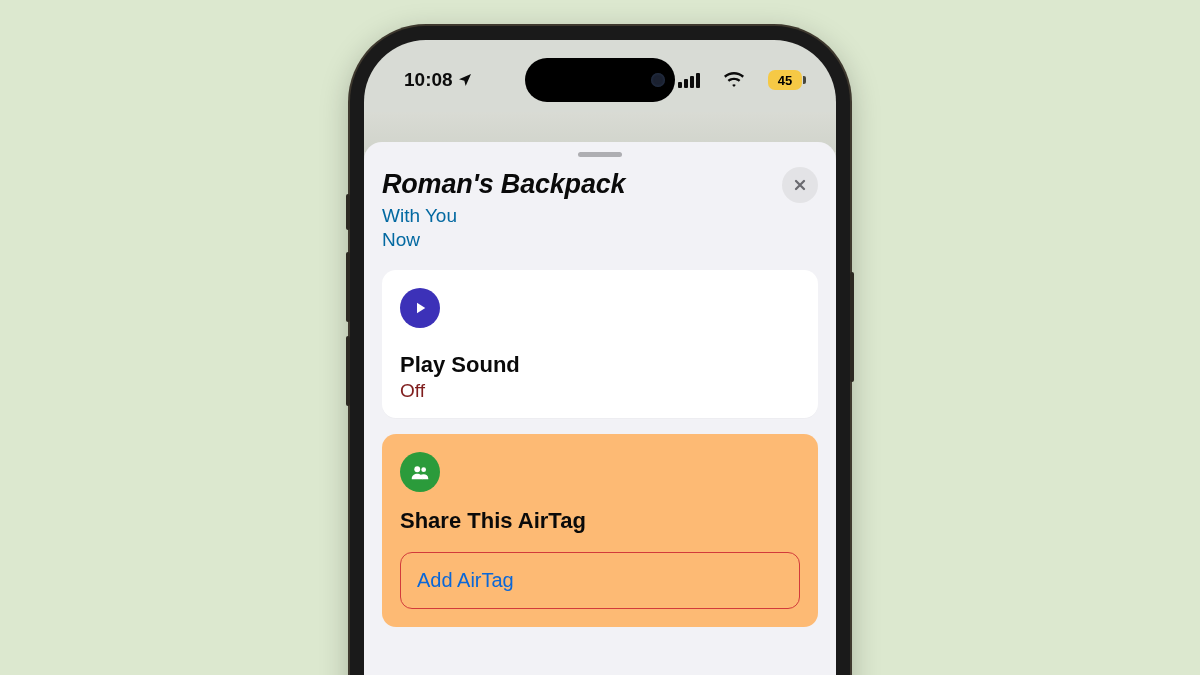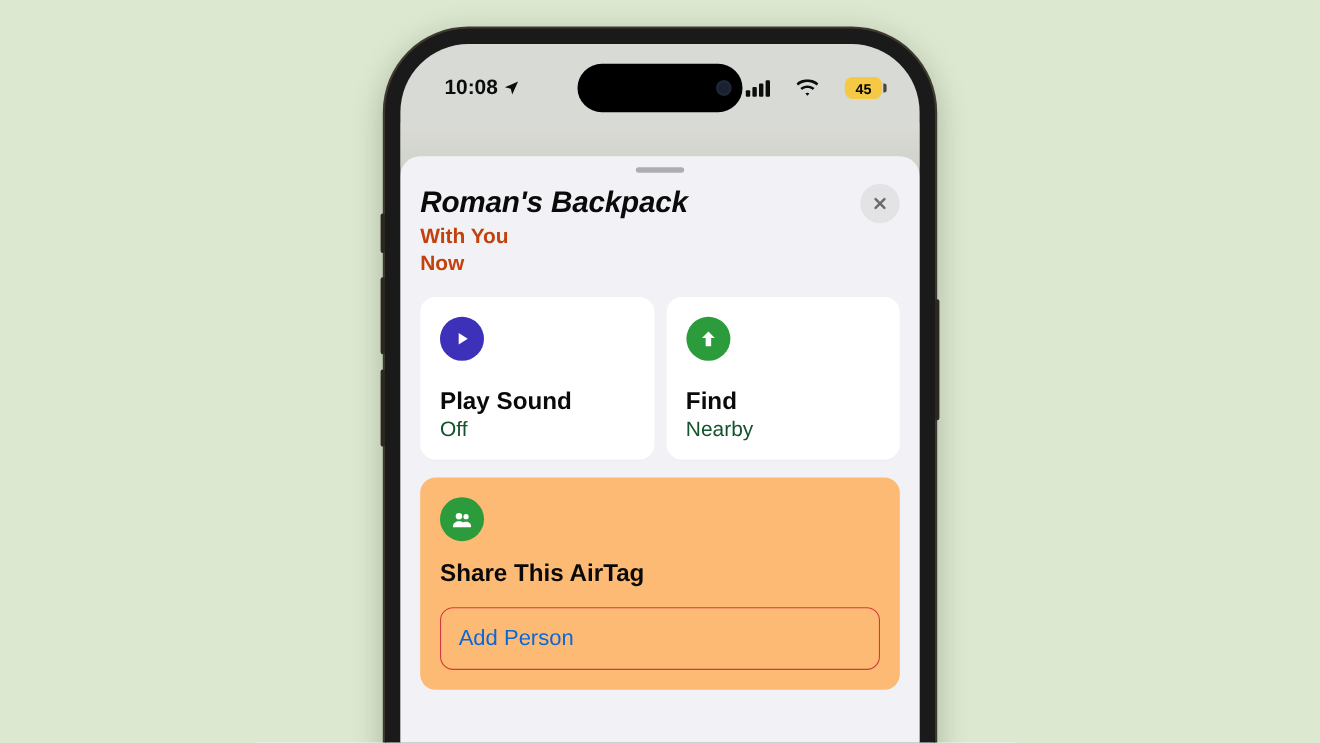--- a/index.html
+++ b/index.html
@@ -113,21 +113,21 @@
     border-top-right-radius: 18px;
     padding: 10px 18px 18px 18px;
   }
   .grabber {
     width: 44px; height:5px; border-radius:3px;
     background:#aeaeb2; margin: 0 auto 12px auto;
   }
 
   .sheet-header { position:relative; padding-right:54px; margin-bottom:18px; }
   .title { font-size:27px; font-weight:700; color:#0a0a0a; letter-spacing:-0.2px;font-style:italic; }
-  .subtitle { font-size:19px; color:#c2410c; margin-top:4px; line-height:1.25;font-weight:bold; }
+  .subtitle { font-size:19px; color:#0369a1; margin-top:4px; line-height:1.25; }
   .close-btn {
     position:absolute; top:-2px; right:0;
     width:36px; height:36px; border-radius:50%;
     background:#e3e3e6;
     display:flex; align-items:center; justify-content:center;
   }
 
   .tiles { display:flex; gap:11px; margin-bottom:16px; }
   .tile {
     flex:1;
@@ -137,21 +137,21 @@
     box-shadow: 0 1px 0 rgba(0,0,0,0.02);
   }
   .tile .icon {
     width:40px; height:40px; border-radius:50%;
     display:flex; align-items:center; justify-content:center;
     margin-bottom:24px;
   }
   .icon.blue  { background:#3c31b8; }
   .icon.green { background:#2b9b3b; }
   .tile-title { font-size:22px; font-weight:600; color:#0a0a0a; }
-  .tile-sub   { font-size:19px; color:#14532d; margin-top:2px; }
+  .tile-sub   { font-size:19px; color:#7f1d1d; margin-top:2px; }
 
   .share-card {
     background:#fdba74;
     border-radius:14px;
     padding:18px 18px 18px 18px;
   }
   .share-card .icon { width:40px; height:40px; border-radius:50%; display:flex; align-items:center; justify-content:center; margin-bottom:16px; }
   .share-title { font-size:22px; font-weight:700; color:#0a0a0a; margin-bottom:18px;}
   .add-person {
     border:1.5px solid #d23b3b;
@@ -230,45 +230,36 @@
         <div class="tile">
           <div class="icon blue">
             <svg width="18" height="18" viewBox="0 0 24 24">
                 <path fill="#ffffff" d="M8 5v14l11-7z"></path>
               </svg>
           </div>
           <div class="tile-title">Play Sound</div>
           <div class="tile-sub">Off</div>
         </div>
 
-        <div class="tile">
-          <div class="icon green">
-            <svg width="20" height="20" viewBox="0 0 24 24">
-                <path fill="#ffffff" d="M12 4l7 7h-4v9h-6v-9H5z"></path>
-              </svg>
-          </div>
-          <div class="tile-title">Find</div>
-          <div class="tile-sub">Nearby</div>
-        </div>
 
       </div>
 
       <div class="share-card">
         <div class="icon green">
           <svg width="22" height="22" viewBox="0 0 24 24">
             <g fill="#ffffff">
               <circle cx="9" cy="9" r="3.2"></circle>
               <circle cx="16" cy="9.5" r="2.6"></circle>
               <path d="M3 19c0-3 3-5 6-5s6 2 6 5v1H3v-1z"></path>
               <path d="M14.5 20c.1-2.1-.8-3.7-2.1-4.8 1-.5 2.2-.7 3.6-.7 2.6 0 5 1.6 5 4.3V20h-6.5z"></path>
             </g>
           </svg>
         </div>
         <div class="share-title">Share This AirTag</div>
         <div class="add-person">
-          <span>Add Person</span>
+          <span>Add AirTag</span>
         </div>
       </div>
 
     </div>
 
   </div>
 </div>
 
 </body></html>

